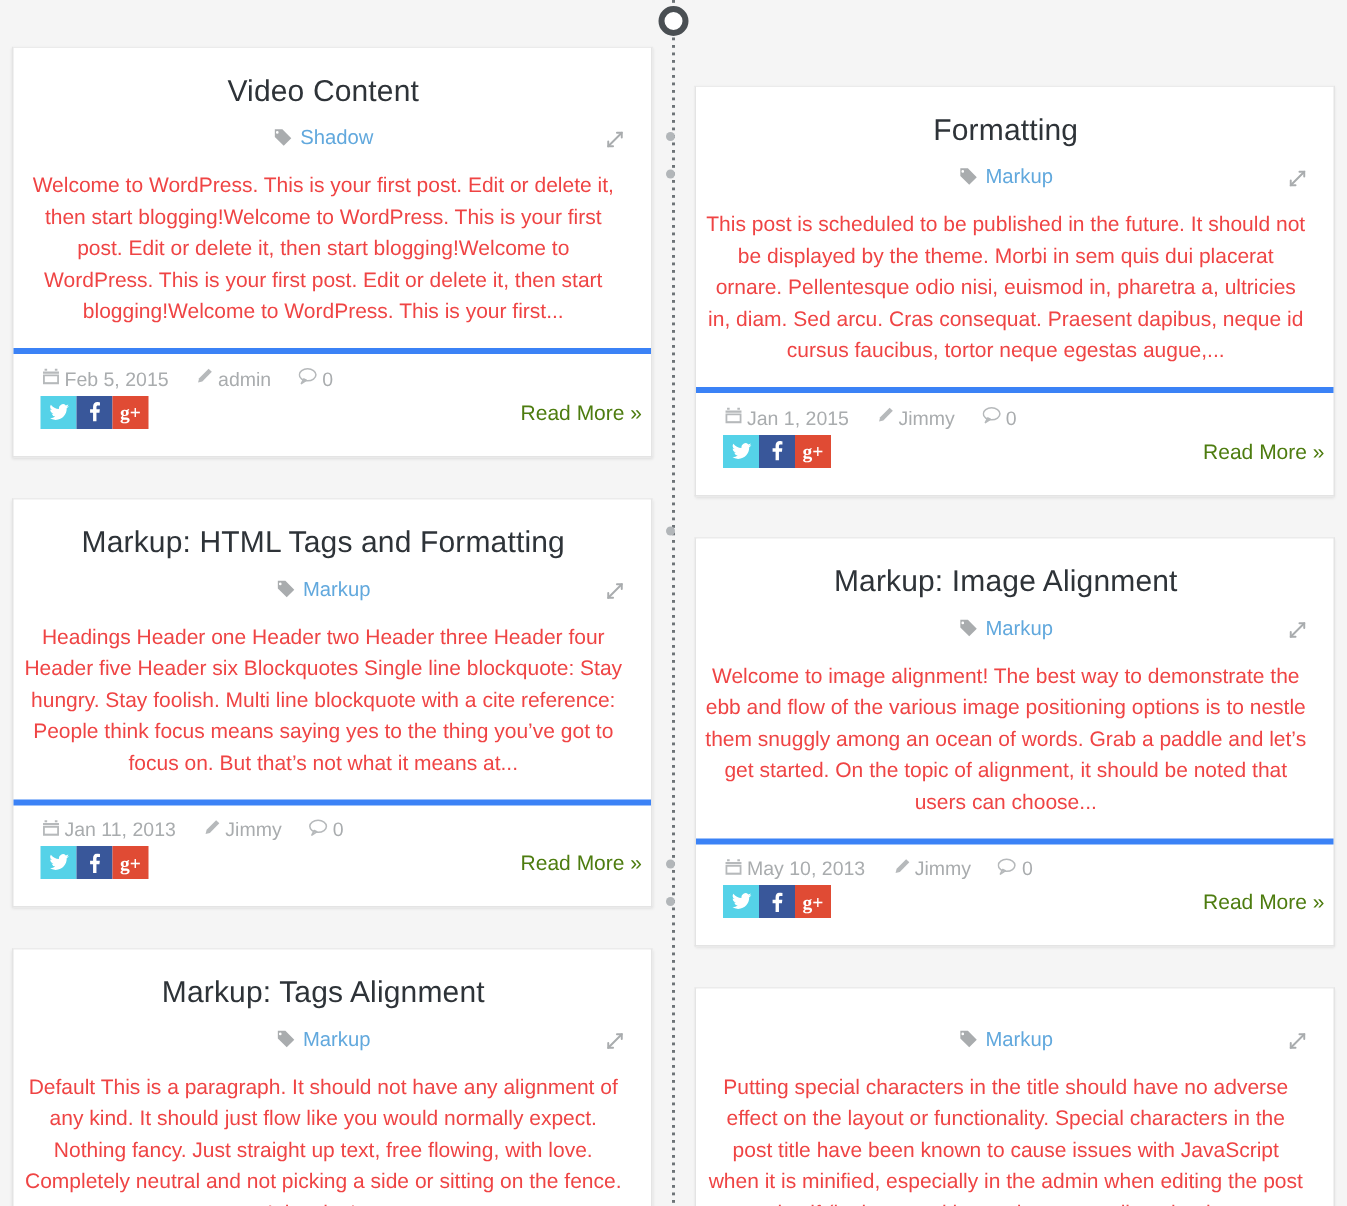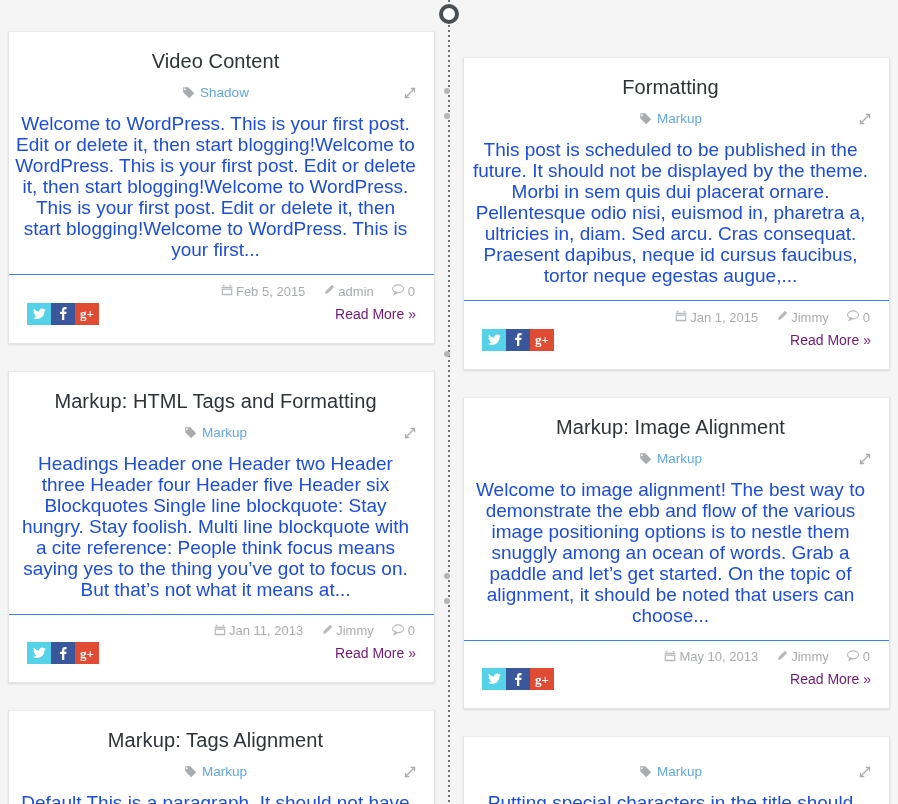--- a/index.html
+++ b/index.html
@@ -106,30 +106,30 @@
     right: -4px;
     top: 2px;
     width: 18px;
     height: 18px;
     cursor: pointer;
   }
   .expand-btn svg { display: block; }
 
   .post-excerpt {
     margin: 10px 0 0 0;
-    font-size: 19px;
+    font-size: 14px;
     line-height: 21px;
-    color: #1d4ed8;
+    color: #ef4444;
     text-align: center;
   }
 
   
   .meta-row {
-    border-top: 1px solid #3b82f6;
-    text-align: right;
+    border-top: 4px solid #3b82f6;
+    text-align: left;
     padding: 7px 10px 4px 10px;
     font-size: 13px;
     color: #a9acae;
     white-space: nowrap;
   }
   .meta-item {
     display: inline-block;
     margin: 0 9px;
     vertical-align: middle;
   }
@@ -169,24 +169,24 @@
   .share-btn svg { display: block; }
   .share-btn .gp-glyph {
     color: #ffffff;
     font-size: 13px;
     font-weight: bold;
     font-family: "Liberation Serif", serif;
     line-height: 1;
   }
   .read-more {
     position: absolute;
-    right: 18px;
+    right: 6px;
     top: 3px;
     font-size: 14px;
-    color: #701a75;
+    color: #4d7c0f;
     text-decoration: none;
     cursor: pointer;
   }
 </style>
 </head>
 <body>
 
 <div id="timeline-spine"></div>
 <div id="timeline-top-marker"></div>
 <div id="spine-dots">

